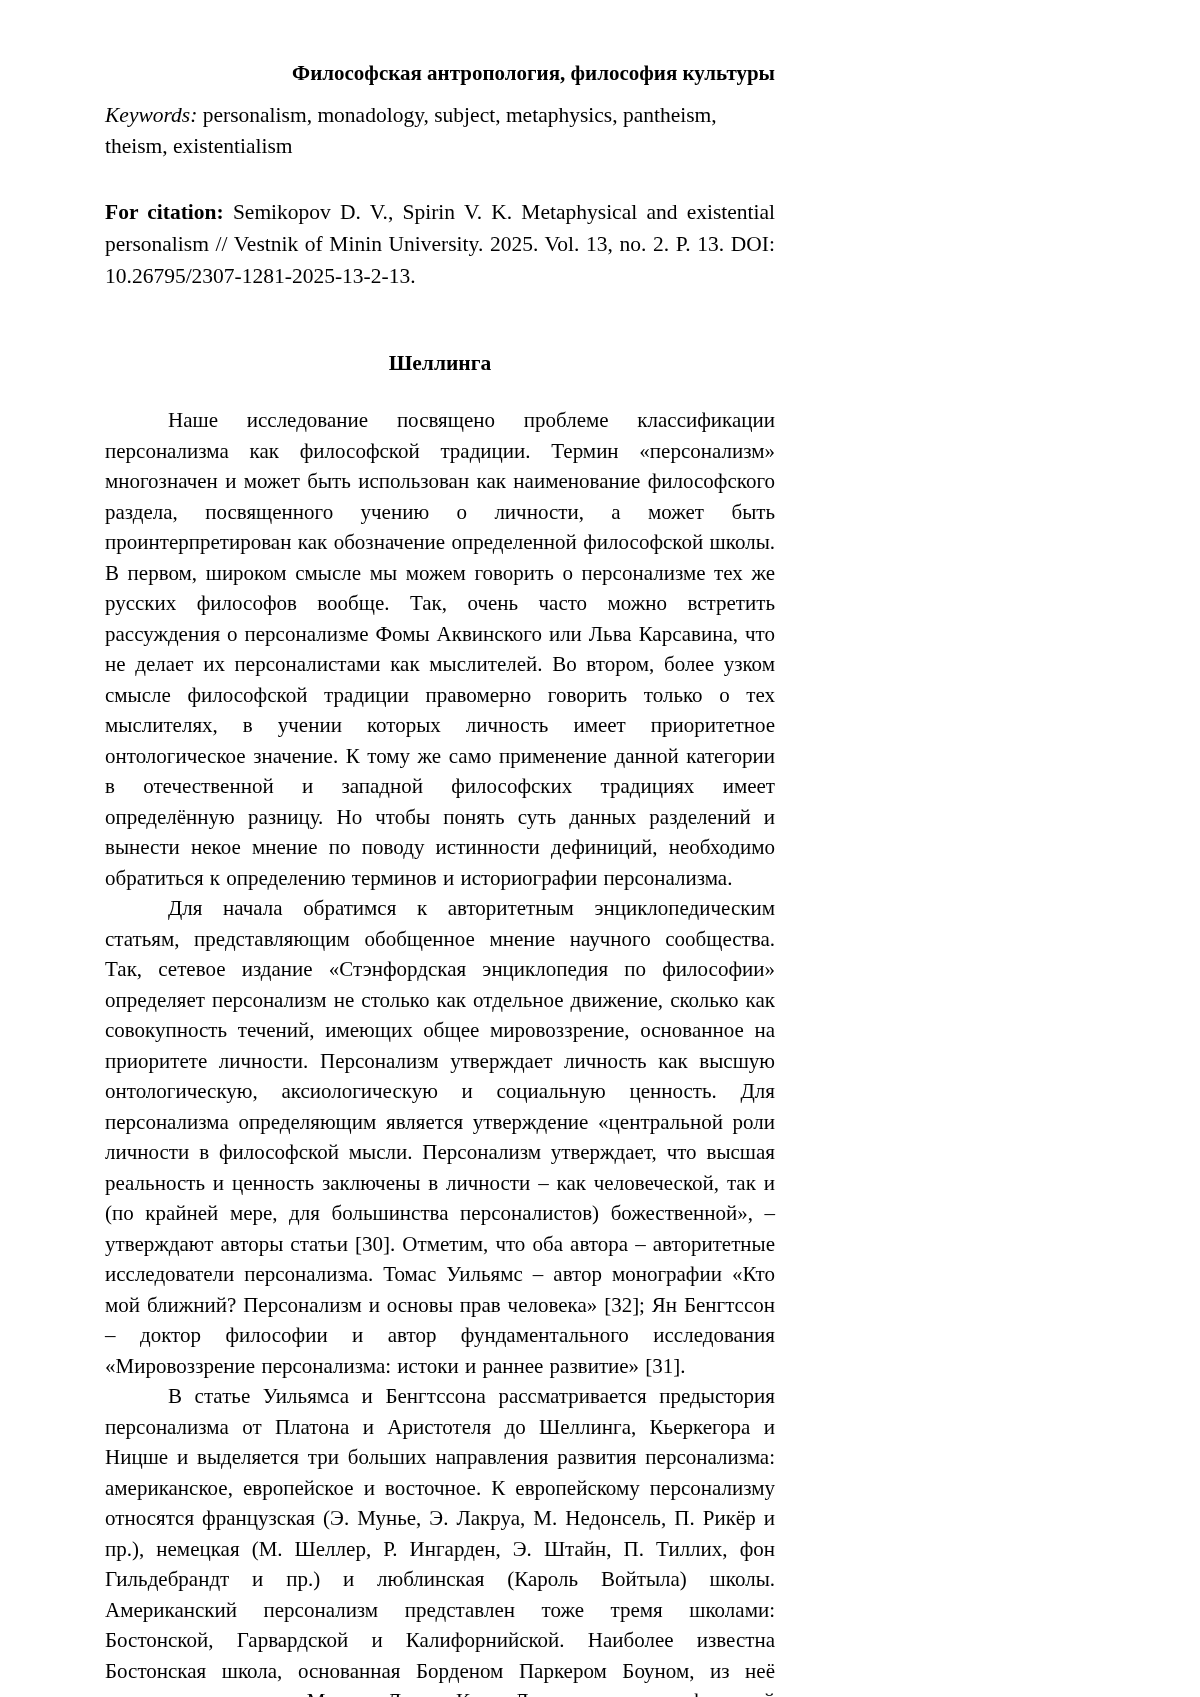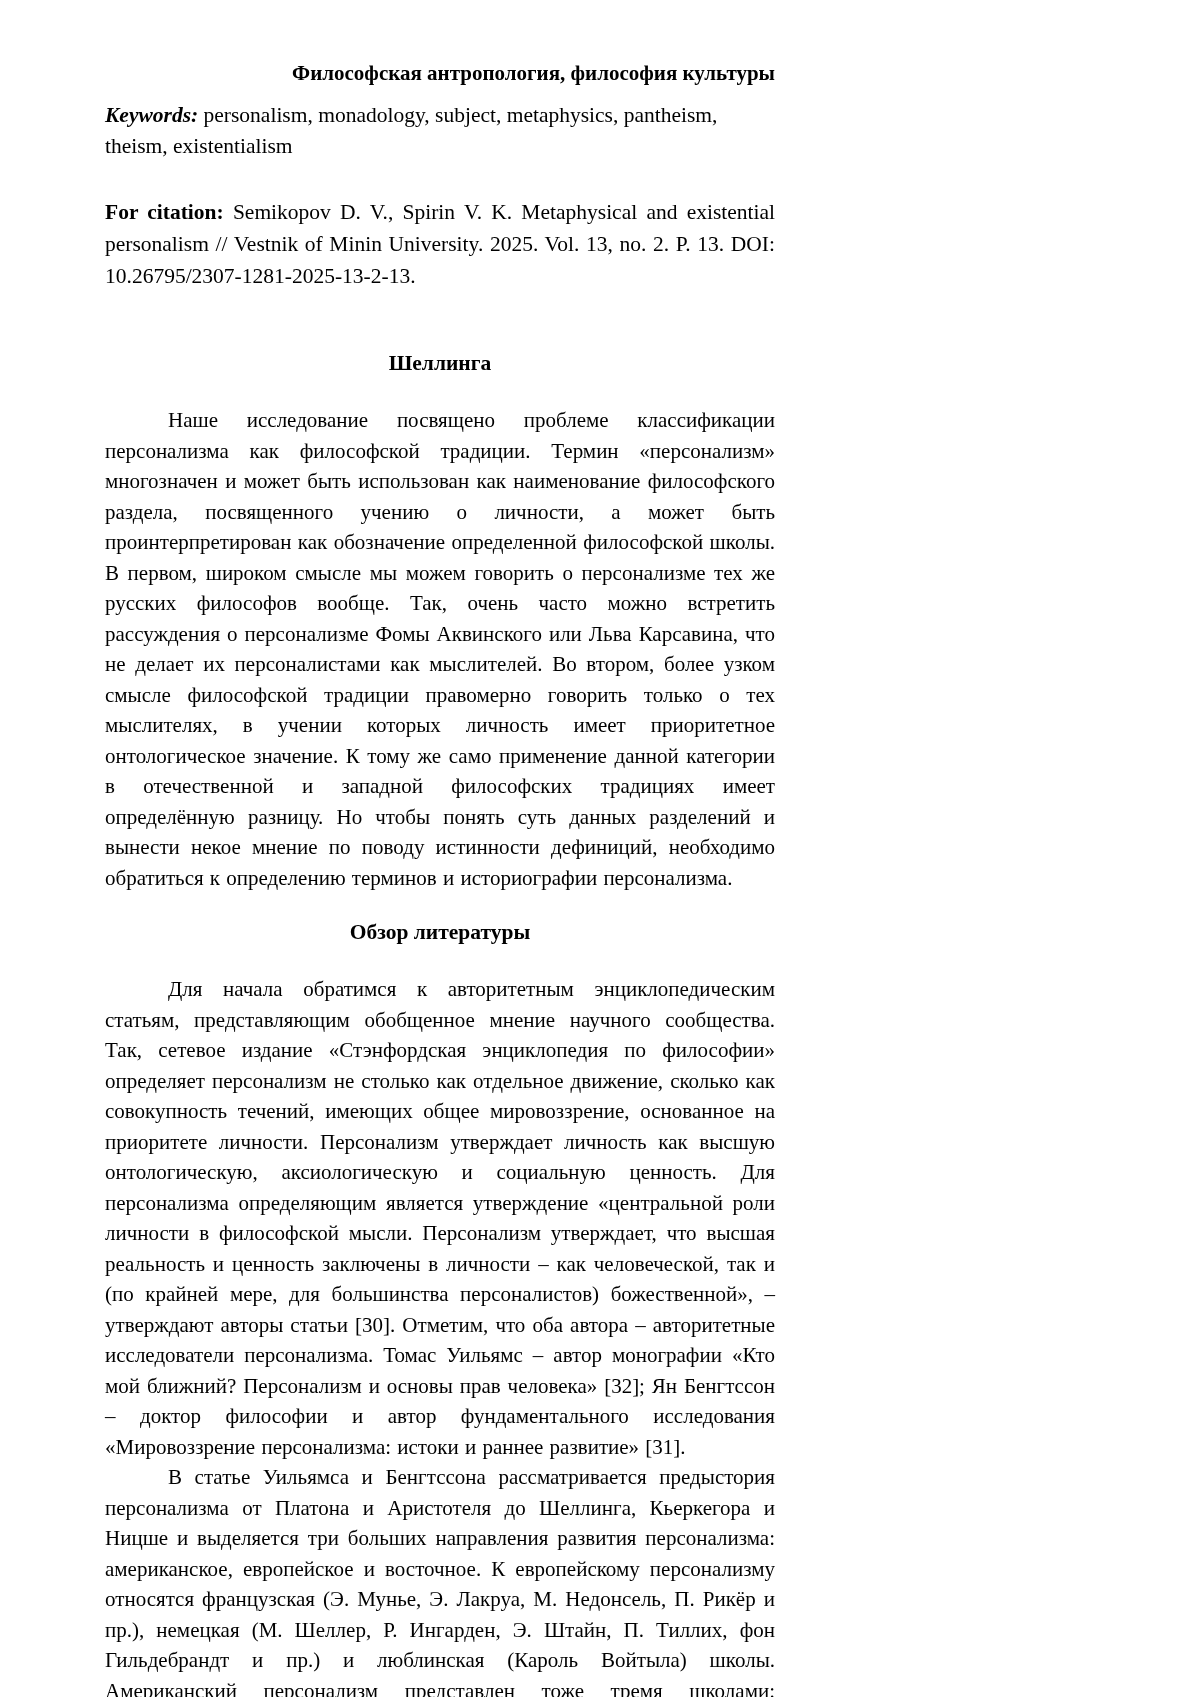--- a/index.html
+++ b/index.html
@@ -25,21 +25,21 @@
     font-weight: bold;
     font-size: 21px;
     line-height: 26px;
     margin-bottom: 14px;
   }
   .keywords {
     font-size: 21.5px;
     line-height: 31px;
     text-align: left;
   }
-  .keywords .label { font-style: italic; font-weight: bold; }
+  .keywords .label { font-style: italic; }
   .citation {
     margin-top: 34px;
     font-size: 21.5px;
     line-height: 32px;
     text-align: justify;
   }
   .citation .label { font-weight: bold; margin-top: 44px; }
   .section-heading {
     text-align: center;
     font-size: 21.5px;
@@ -79,20 +79,19 @@
   </p>
 
   <p class="citation">
     <span class="label">For citation:</span><span> Semikopov D. V., Spirin V. K. Metaphysical and existential personalism // Vestnik of Minin University. 2025. Vol. 13, no. 2. P. 13. DOI: 10.26795/2307-1281-2025-13-2-13.</span>
   </p>
 
   <h2 class="section-heading heading-intro">Шеллинга</h2>
 
   <p class="body-para">Наше исследование посвящено проблеме классификации персонализма как философской традиции. Термин «персонализм» многозначен и может быть использован как наименование философского раздела, посвященного учению о личности, а может быть проинтерпретирован как обозначение определенной философской школы. В первом, широком смысле мы можем говорить о персонализме тех же русских философов вообще. Так, очень часто можно встретить рассуждения о персонализме Фомы Аквинского или Льва Карсавина, что не делает их персоналистами как мыслителей. Во втором, более узком смысле философской традиции правомерно говорить только о тех мыслителях, в учении которых личность имеет приоритетное онтологическое значение. К тому же само применение данной категории в отечественной и западной философских традициях имеет определённую разницу. Но чтобы понять суть данных разделений и вынести некое мнение по поводу истинности дефиниций, необходимо обратиться к определению терминов и историографии персонализма.</p>
 
-  <h2 class="section-heading heading-review">Обзор литературы</h2>
 
   <p class="body-para">Для начала обратимся к авторитетным энциклопедическим статьям, представляющим обобщенное мнение научного сообщества. Так, сетевое издание «Стэнфордская энциклопедия по философии» определяет персонализм не столько как отдельное движение, сколько как совокупность течений, имеющих общее мировоззрение, основанное на приоритете личности. Персонализм утверждает личность как высшую онтологическую, аксиологическую и социальную ценность. Для персонализма определяющим является утверждение «центральной роли личности в философской мысли. Персонализм утверждает, что высшая реальность и ценность заключены в личности – как человеческой, так и (по крайней мере, для большинства персоналистов) божественной», – утверждают авторы статьи [30]. Отметим, что оба автора – авторитетные исследователи персонализма. Томас Уильямс – автор монографии «Кто мой ближний? Персонализм и основы прав человека» [32]; Ян Бенгтссон – доктор философии и автор фундаментального исследования «Мировоззрение персонализма: истоки и раннее развитие» [31].</p>
 
   <p class="body-para">В статье Уильямса и Бенгтссона рассматривается предыстория персонализма от Платона и Аристотеля до Шеллинга, Кьеркегора и Ницше и выделяется три больших направления развития персонализма: американское, европейское и восточное. К европейскому персонализму относятся французская (Э. Мунье, Э. Лакруа, М. Недонсель, П. Рикёр и пр.), немецкая (М. Шеллер, Р. Ингарден, Э. Штайн, П. Тиллих, фон Гильдебрандт и пр.) и люблинская (Кароль Войтыла) школы. Американский персонализм представлен тоже тремя школами: Бостонской, Гарвардской и Калифорнийской. Наиболее известна Бостонская школа, основанная Борденом Паркером Боуном, из неё вышел, в частности, Мартин Лютер Кинг. Далее авторы стэнфордской статьи рассматривают восточный персонализм, но совсем не</p>
 
 
 </div>
 
 </body></html>

